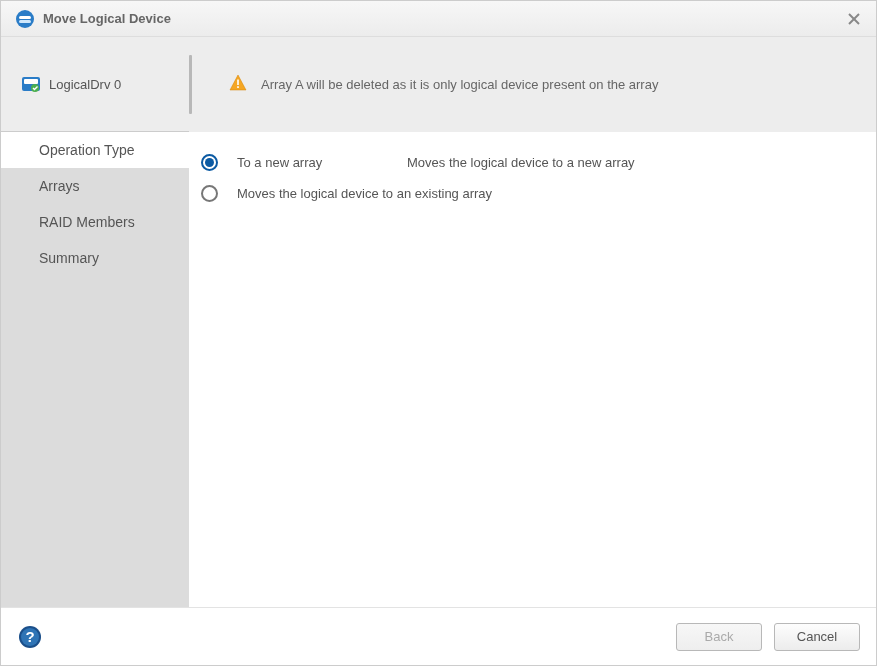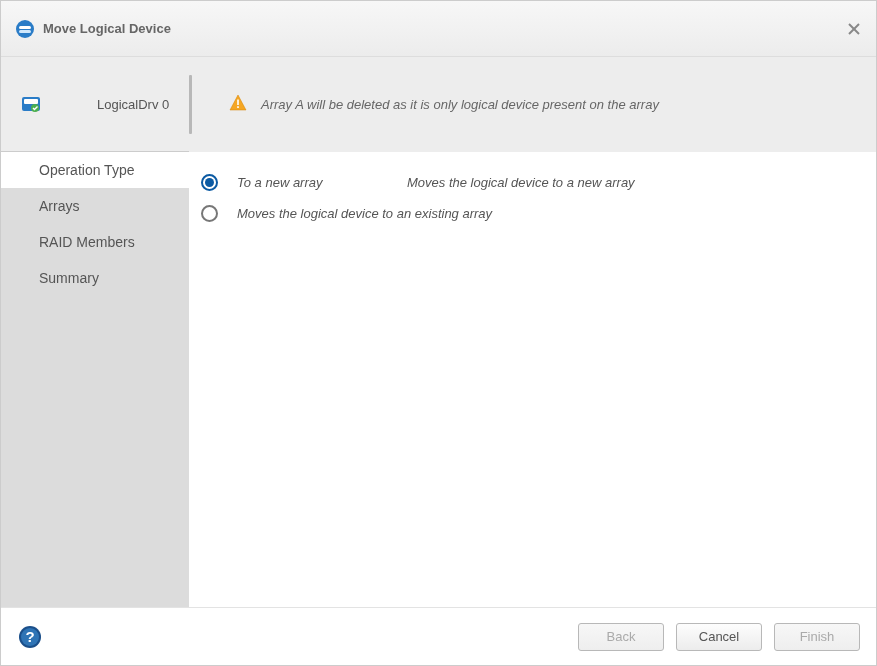--- a/index.html
+++ b/index.html
@@ -14,21 +14,21 @@
     }
     .dialog {
       width: 877px;
       height: 666px;
       border: 1px solid #ccc;
       display: flex;
       flex-direction: column;
       background: #fff;
     }
     .titlebar {
-      height: 56px;
+      height: 36px;
       background: linear-gradient(#f7f7f7, #ececec);
       border-bottom: 1px solid #ddd;
       display: flex;
       align-items: center;
       padding: 0 14px;
     }
     .titlebar .title-icon {
       width: 20px; height: 20px; margin-right: 8px;
     }
     .titlebar .title-text {
@@ -53,39 +53,37 @@
       display: flex;
       flex-direction: column;
     }
     .sidebar-header {
       background: #ededed;
       padding: 28px 10px 28px 20px;
       display: flex;
       align-items: center;
       border-bottom: 1px solid #ccc;
       min-height: 95px;
-      gap: 48px;
     }
     .sidebar-header .drive-icon {
       width: 20px; height: 20px; margin-right: 8px;
     }
     .sidebar-step {
       padding: 10px 10px 10px 38px;
       color: #555;
       font-size: 14px;
     }
     .sidebar-step.active {
       background: #fff;
     }
     .main {
       flex: 1;
       display: flex;
       flex-direction: column;
       position: relative;
-      font-style: italic;
     }
     .alert-area {
       background: #ededed;
       padding: 0 22px;
       min-height: 95px;
       display: flex;
       align-items: center;
       position: relative;
     }
     .alert-divider {
@@ -262,16 +260,15 @@
     <span class="help-icon">
       <svg width="26" height="26" viewBox="0 0 26 26">
         <circle cx="13" cy="13" r="11" fill="#1b4f8a"></circle>
         <circle cx="13" cy="13" r="9" fill="#2f74b5"></circle>
         <text x="13" y="18" text-anchor="middle" font-size="15" font-weight="bold" fill="#fff" font-family="Arial">?</text>
       </svg>
     </span>
     <span class="footer-spacer"></span>
     <div class="btn disabled">Back</div>
     <div class="btn">Cancel</div>
-    <div class="btn disabled">Finish</div>
   </div>
 
 </div>
 
 </body></html>

